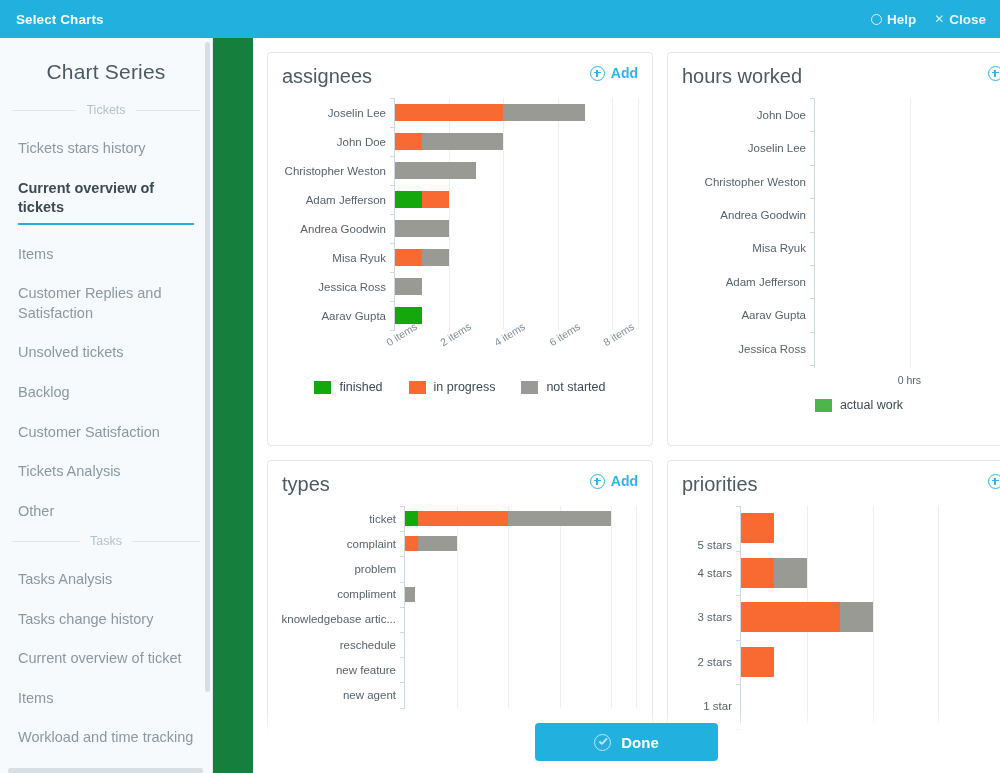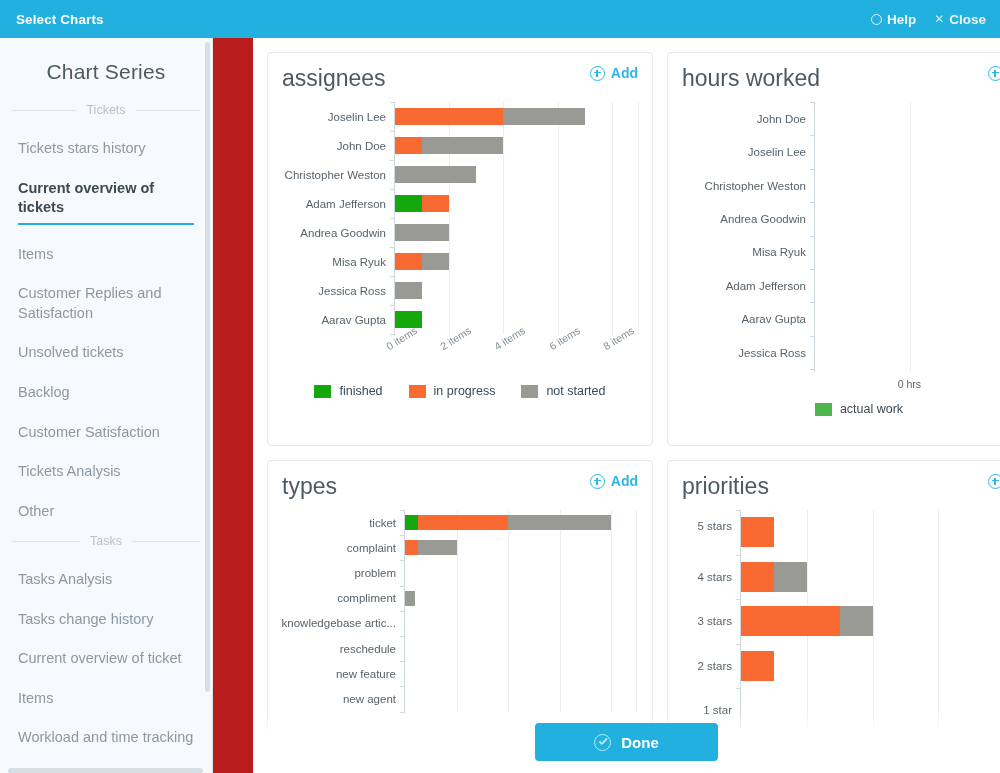--- a/index.html
+++ b/index.html
@@ -6,21 +6,21 @@
   * { box-sizing: border-box; }
   html, body {
     margin: 0; padding: 0;
     width: 1000px; height: 773px;
     overflow: hidden;
     font-family: "Liberation Sans", sans-serif;
     background: #ffffff;
   }
 
   
-  .window { width: 1000px; height: 773px; position: relative; background:#b91c1c; overflow:hidden; }
+  .window { width: 1000px; height: 773px; position: relative; background:#15803d; overflow:hidden; }
 
   
   .titlebar {
     height: 38px; background: #22b0de; width: 100%;
     display: flex; align-items: center; justify-content: space-between;
     padding: 0 14px 0 16px; position: relative;
   }
   .titlebar-title { color:#fff; font-size:13.5px; font-weight:bold; letter-spacing:.1px; }
   .titlebar-actions { display:flex; align-items:center; gap:18px; }
   .tb-action { color:#eaf7fd; font-size:13.5px; font-weight:bold; display:flex; align-items:center; gap:5px; cursor:pointer; }
@@ -69,21 +69,21 @@
     padding: 14px 14px 0 14px;
   }
   .grid {
     display:grid; grid-template-columns: 1fr 1fr; gap:14px; width:100%;
   }
   .card {
     border:1px solid #e2e8eb; border-radius:4px; background:#fff;
     padding: 12px 14px 12px 14px; position:relative; height:394px;
   }
   .card-head { display:flex; align-items:flex-start; justify-content:space-between; }
-  .card-title { font-size:23px; color:#4c5a63; font-weight:normal; }
+  .card-title { font-size:20px; color:#4c5a63; font-weight:normal; }
   .add-btn { display:flex; align-items:center; gap:6px; color:#2fb6e8; font-size:14px; font-weight:bold; cursor:pointer; }
   .plus-icon {
      width:15px;height:15px;border:1.6px solid #2fb6e8;border-radius:50%;
      position:relative; display:inline-block;
   }
   .plus-icon:before, .plus-icon:after {
      content:""; position:absolute; background:#2fb6e8;
   }
   .plus-icon:before { left:3px; right:3px; top:5.2px; height:1.6px; }
   .plus-icon:after  { top:3px; bottom:3px; left:5.2px; width:1.6px; }
@@ -384,21 +384,21 @@
             <div class="card-head">
               <div class="card-title">priorities</div>
               <div class="add-btn">
                 <span class="plus-icon"></span>
                 <span>Add</span>
               </div>
             </div>
             <div class="chart">
               <div class="plot-wrap" style="height: 218px;">
                 <div class="cat-labels" style="width: 58px; min-width: 58px; height: 218px;">
-                  <div class="cat-label" style="top: 16px; margin-left: 12px;">5 stars</div>
+                  <div class="cat-label" style="top: 39px; margin-left: 12px;">5 stars</div>
                   <div class="cat-label" style="top: 66.75px;">4 stars</div>
                   <div class="cat-label" style="top: 111.25px;">3 stars</div>
                   <div class="cat-label" style="top: 155.75px;">2 stars</div>
                   <div class="cat-label" style="top: 200.25px;">1 star</div>
                 </div>
                 <div class="plot" style="height: 218px; width: 296px; flex: 0 0 auto;">
                   <div class="gridline" style="left: 65.7778px;"></div>
                   <div class="gridline" style="left: 131.556px;"></div>
                   <div class="gridline" style="left: 197.333px;"></div>
                   <div class="gridline" style="left: 263.111px;"></div>

